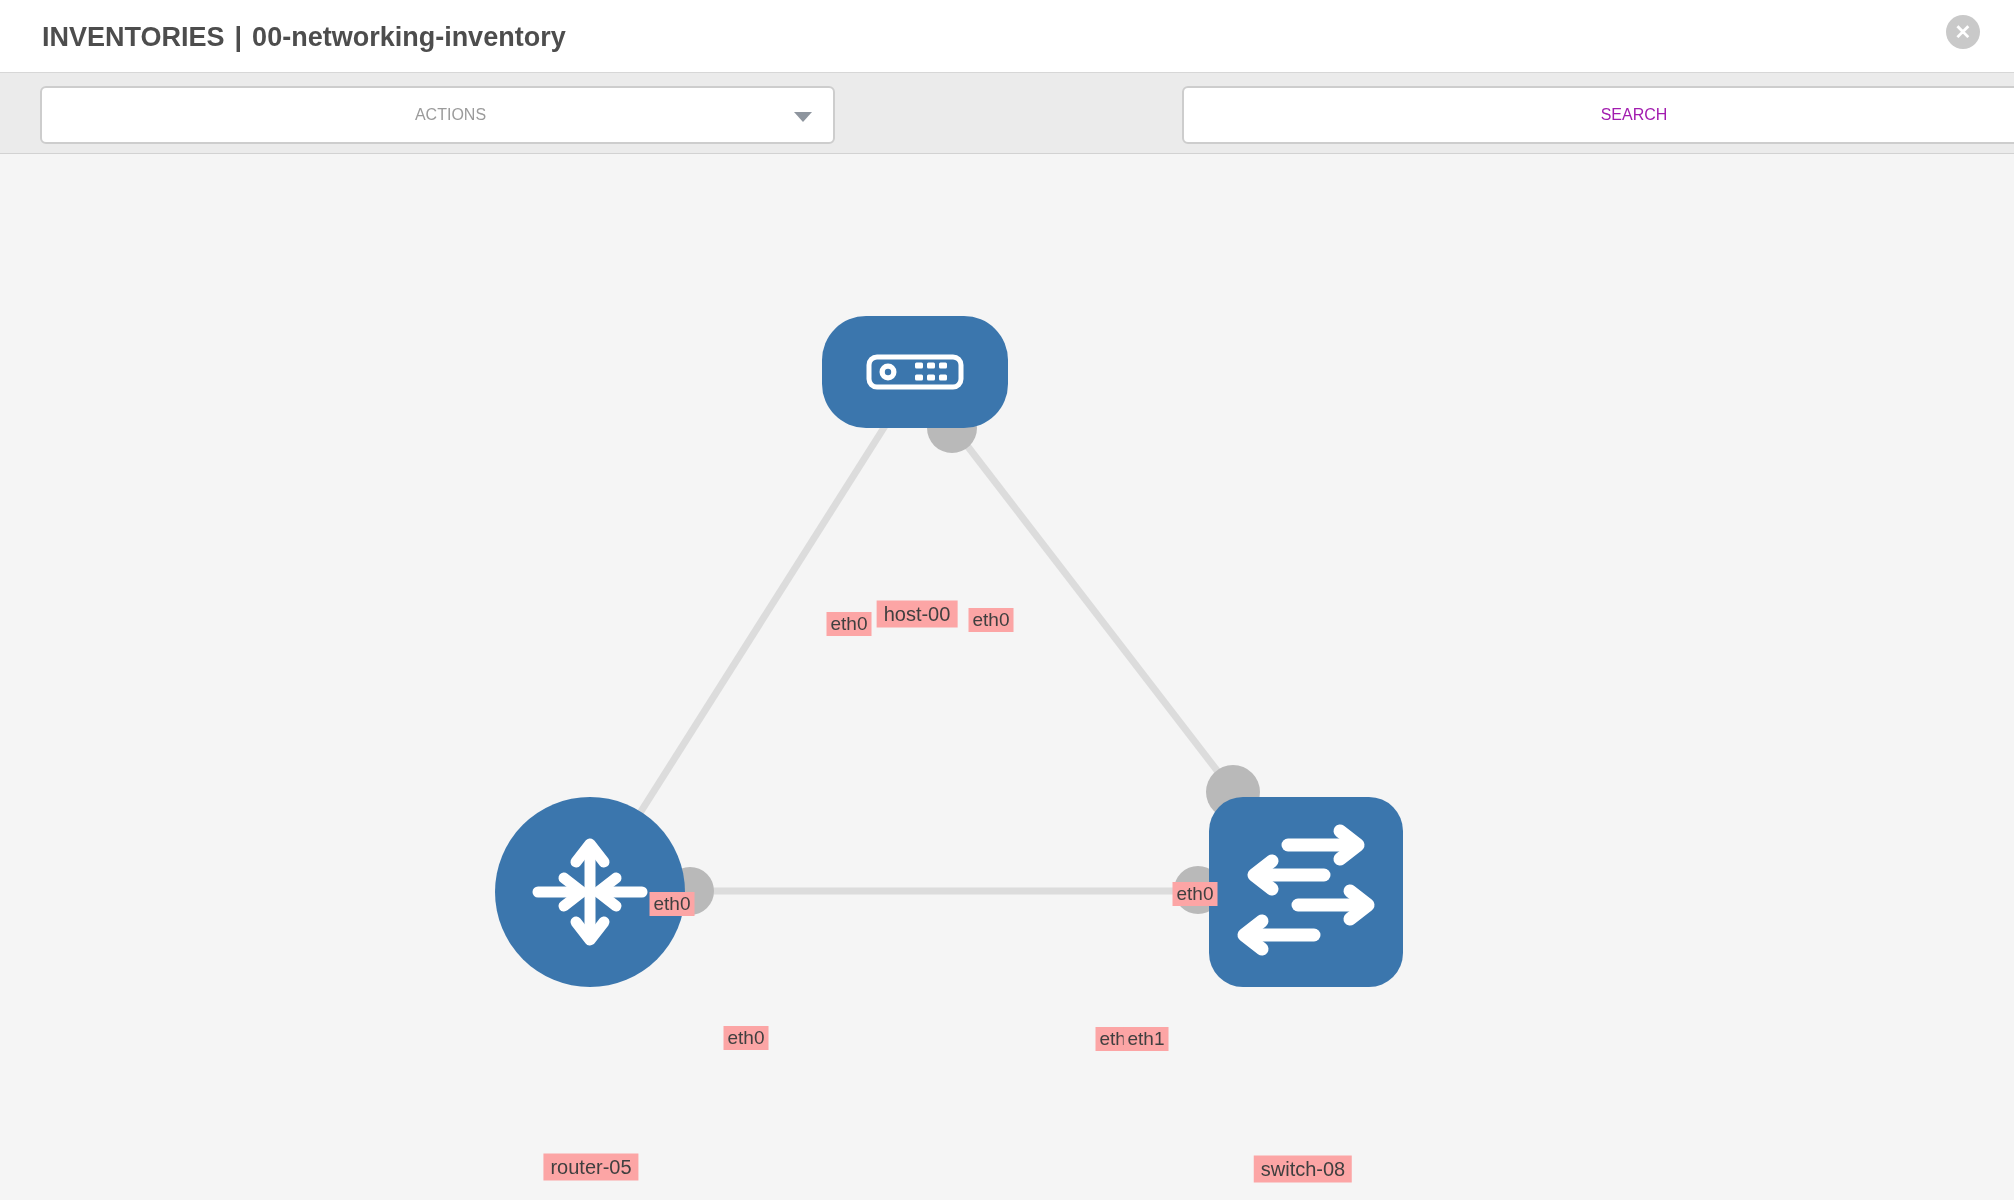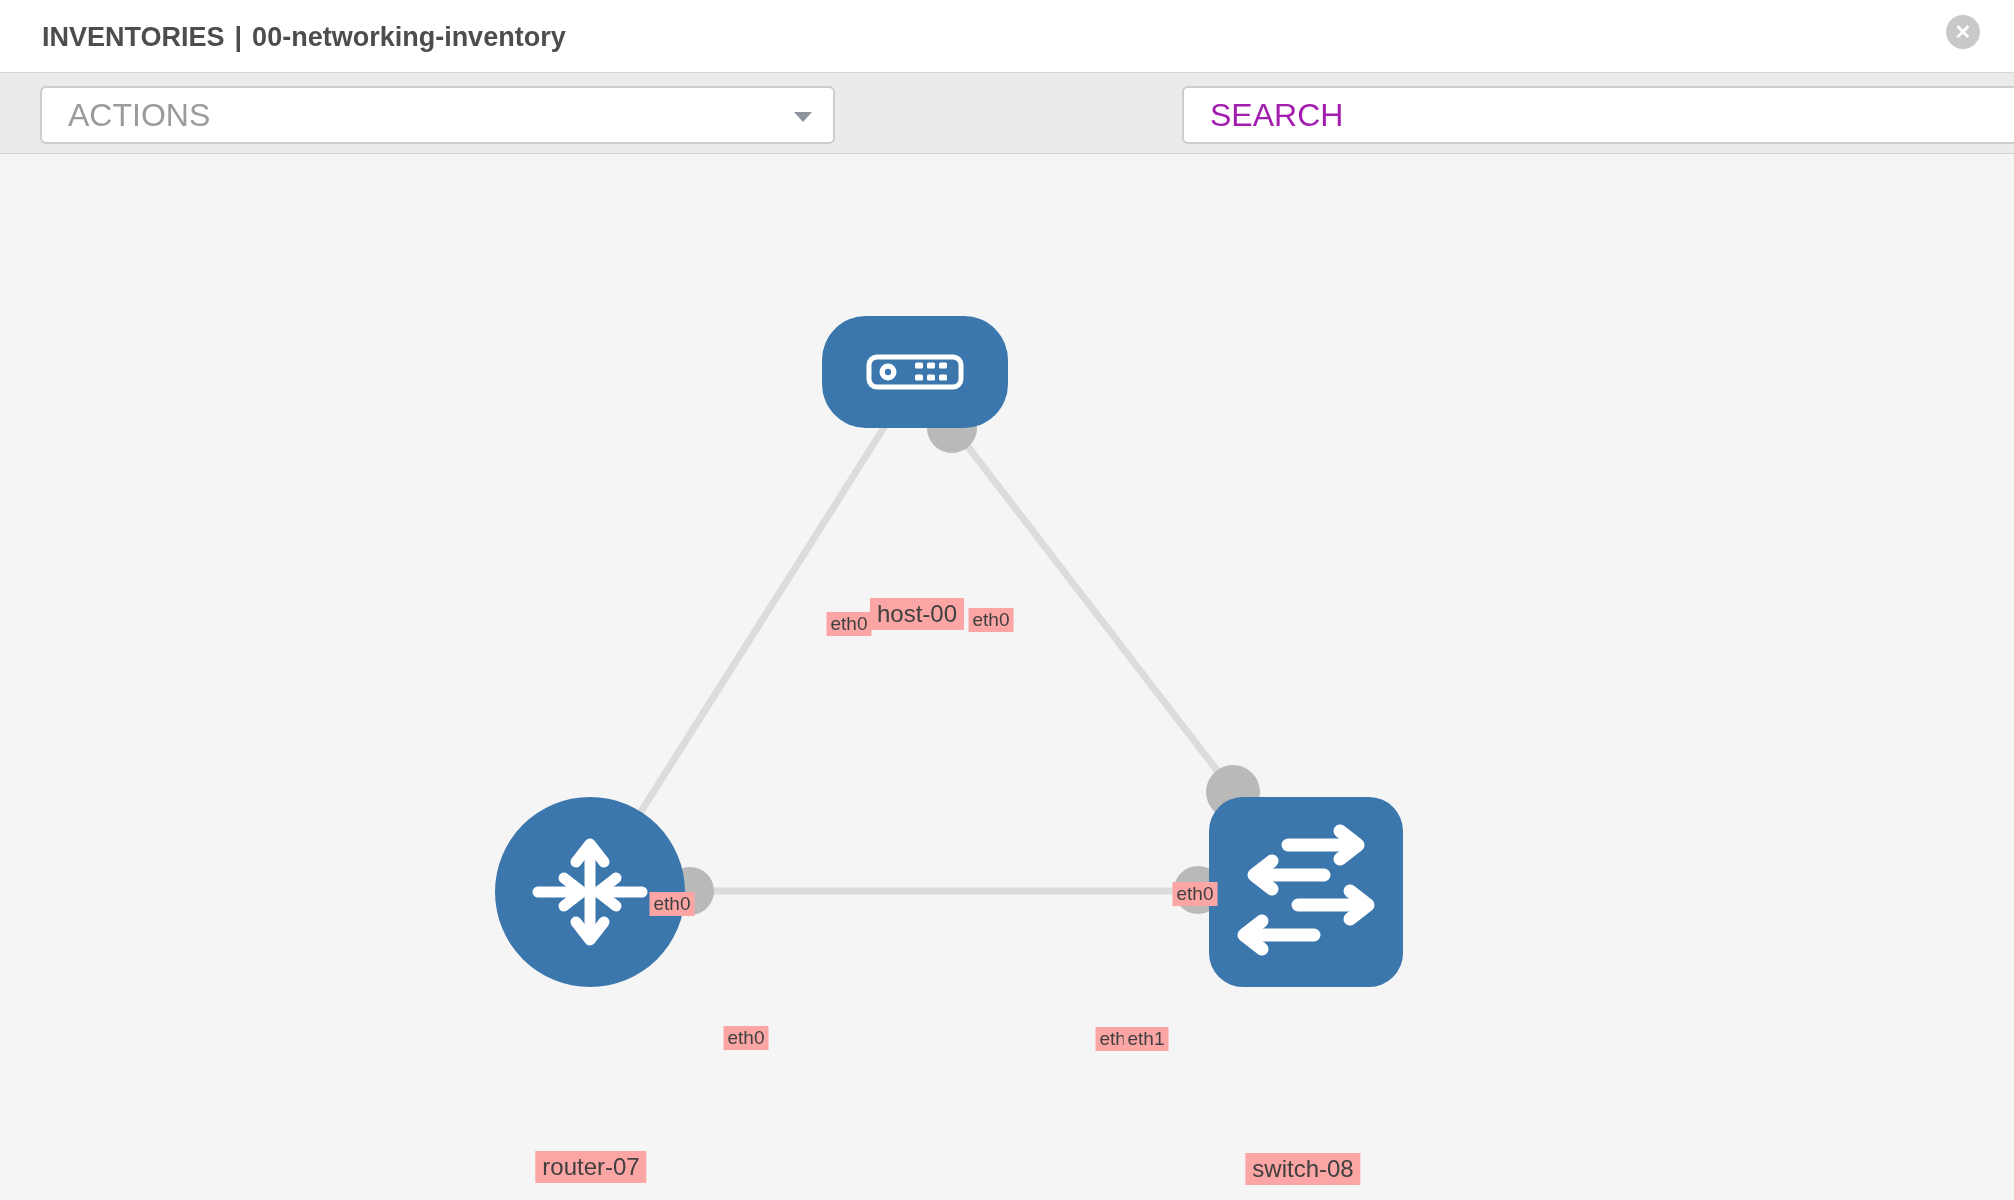--- a/index.html
+++ b/index.html
@@ -13,41 +13,41 @@
          font-size:27px;font-weight:bold;color:#4d4d4d;white-space:nowrap;}
   .title .sep{margin:0 10px;}
   .close-btn{position:absolute;left:1946px;top:15px;width:34px;height:34px;border-radius:50%;
              background:#c9c9c9;color:#ffffff;text-align:center;line-height:34px;
              font-size:20px;font-weight:bold;cursor:pointer;}
 
   
   .toolbar{position:absolute;left:0;top:73px;width:100%;height:80px;background:#ebebeb;
            border-bottom:1px solid #d2d2d2;}
   .combo{position:absolute;top:13px;height:58px;background:#ffffff;border:2px solid #cdcdcd;
-         border-radius:6px;box-sizing:border-box;font-size:32px;line-height:54px;
-         padding-left:26px;cursor:pointer;}
+         border-radius:6px;box-sizing:border-box;font-size:16px;line-height:54px;
+         padding-left:26px;cursor:pointer;text-align:center;}
   .combo-actions{left:40px;width:795px;color:#9b9b9b;}
   .combo-search{left:1182px;width:878px;color:#a21caf;}
   .caret{position:absolute;top:24px;width:0;height:0;
          border-left:9px solid transparent;border-right:9px solid transparent;
          border-top:10px solid #8e959e;}
   .caret-actions{right:21px;}
   .caret-search{right:10px;}
   .tool-icon{position:absolute;top:98px;width:34px;height:34px;cursor:pointer;}
   .tool-wrench{left:1048px;}
   .tool-key{left:1116px;}
 
   
   .canvas{position:absolute;left:0;top:154px;width:2014px;height:1046px;background:#f5f5f5;}
   .topo-svg{position:absolute;left:0;top:0;}
 
   
   .lbl{position:absolute;transform:translate(-50%,-50%);background:#fca5a5;
        color:#3f3f3f;white-space:nowrap;}
-  .node-lbl{font-size:24px;padding:2px 7px;z-index:5;}
+  .node-lbl{font-size:20px;padding:2px 7px;z-index:5;}
   .port-lbl{font-size:19px;padding:1px 4px;z-index:4;}
   .port-lbl.under{z-index:3;}
   .lbl-host      {left:917px; top:460px;}
   .lbl-router    {left:591px; top:1013px;}
   .lbl-switch    {left:1303px;top:1015px;}
   .lbl-host-l    {left:849px; top:470px;}
   .lbl-host-r    {left:991px; top:466px;}
   .lbl-router-t  {left:672px; top:750px;}
   .lbl-router-r  {left:746px; top:884px;}
   .lbl-switch-t  {left:1195px;top:740px;}
@@ -163,21 +163,21 @@
           <path d="M1272 707 L1254 721 L1272 735"></path>
           <path d="M1298 751 L1362 751"></path>
           <path d="M1350 737 L1368 751 L1350 765"></path>
           <path d="M1314 781 L1250 781"></path>
           <path d="M1262 767 L1244 781 L1262 795"></path>
         </g>
       </g>
     </svg>
 
     <div class="lbl node-lbl lbl-host">host-00</div>
-    <div class="lbl node-lbl lbl-router">router-07</div>
+    <div class="lbl node-lbl lbl-router">router-05</div>
     <div class="lbl node-lbl lbl-switch">switch-08</div>
 
     <div class="lbl port-lbl lbl-host-l">eth0</div>
     <div class="lbl port-lbl lbl-host-r">eth0</div>
     <div class="lbl port-lbl lbl-router-t">eth0</div>
     <div class="lbl port-lbl lbl-router-r">eth0</div>
     <div class="lbl port-lbl lbl-switch-t">eth0</div>
     <div class="lbl port-lbl under lbl-switch-lb">eth0</div>
     <div class="lbl port-lbl lbl-switch-l">eth1</div>
   </div>

